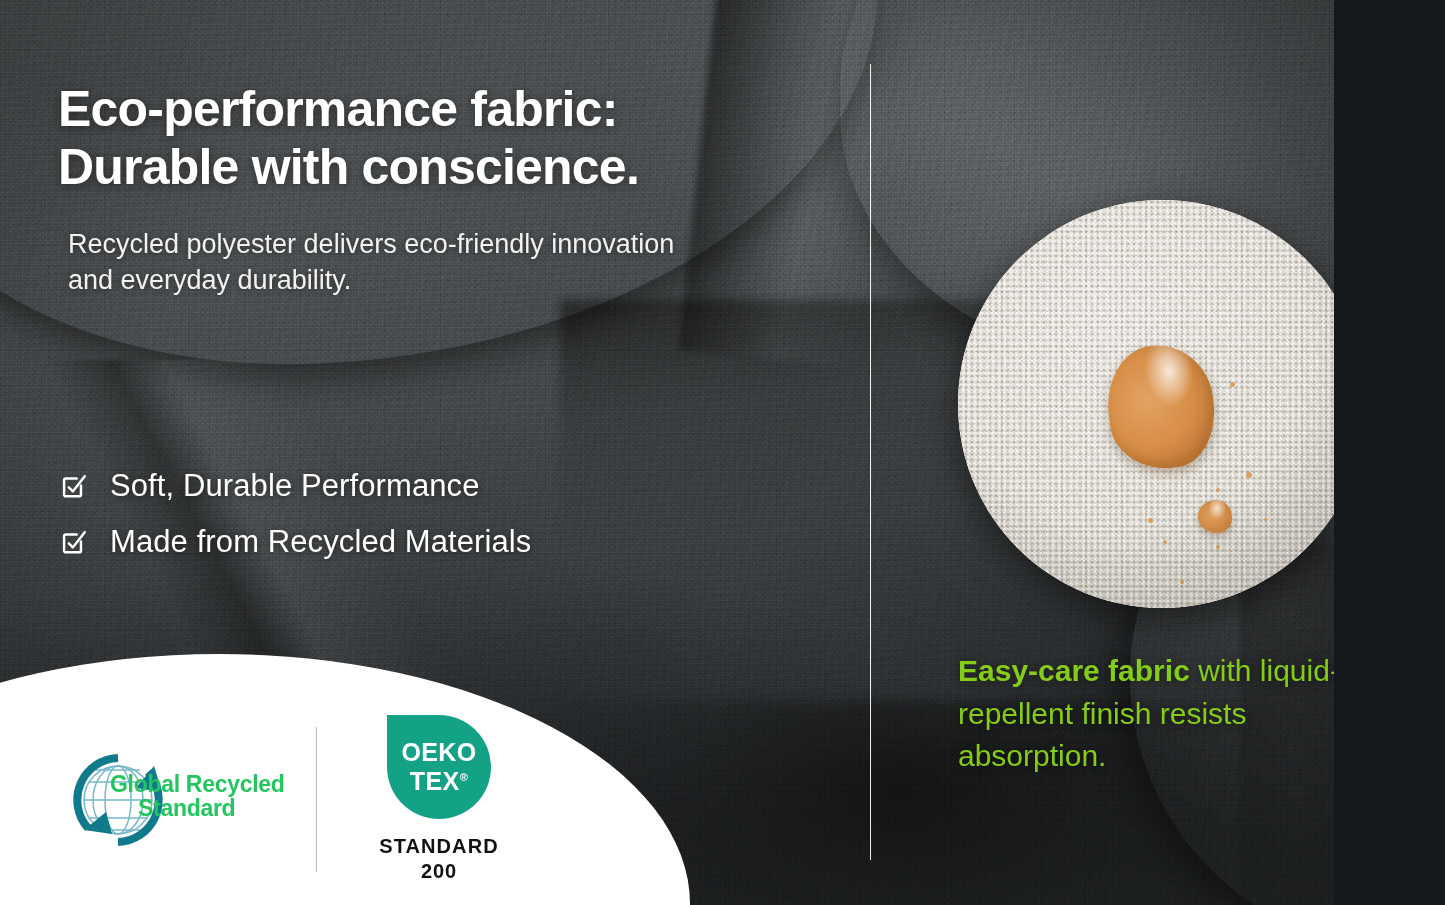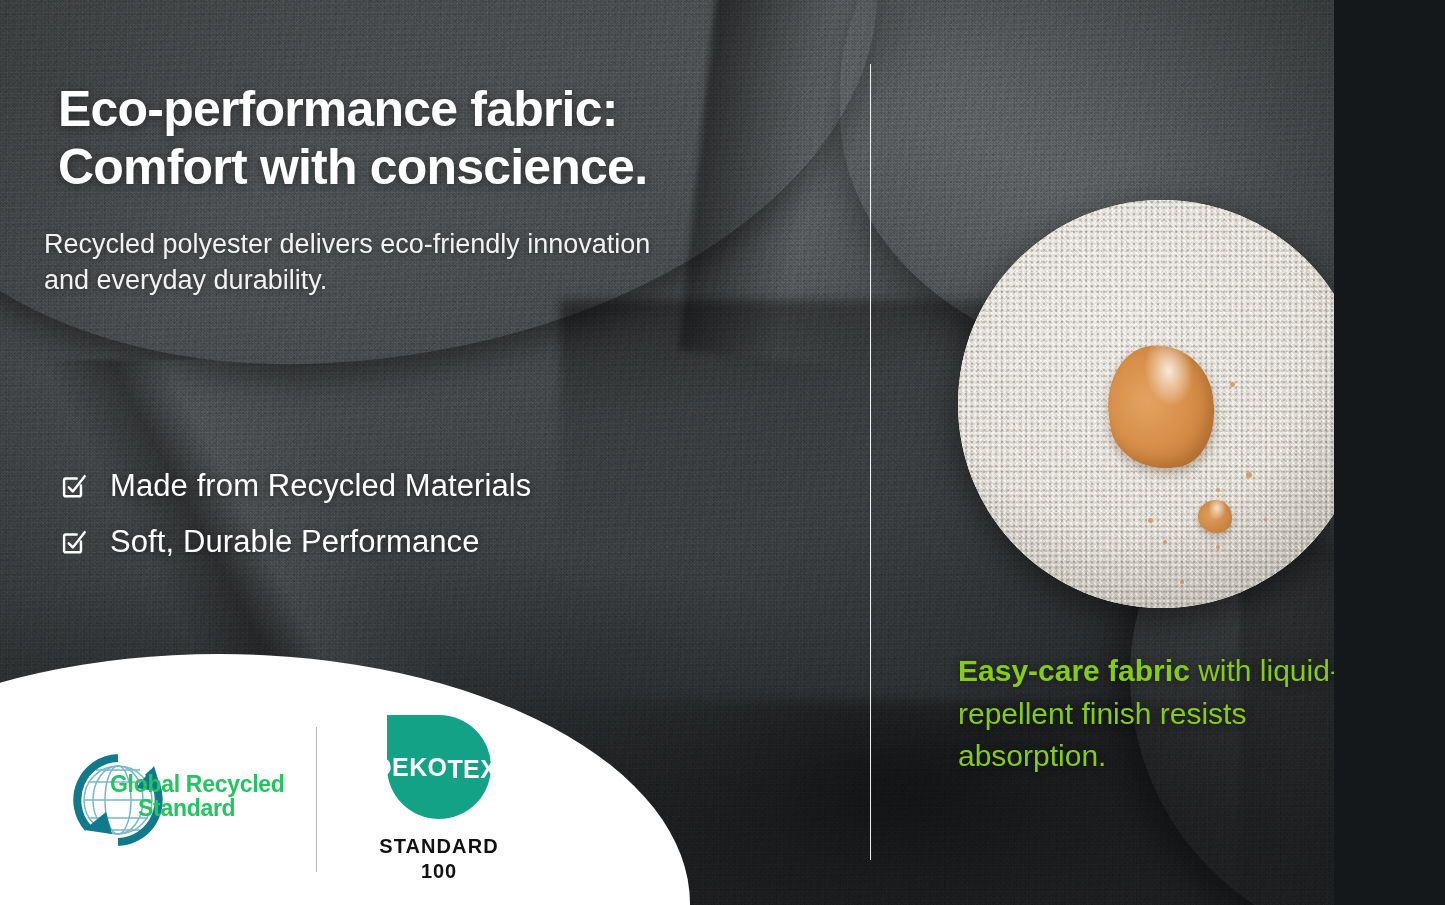--- a/index.html
+++ b/index.html
@@ -113,21 +113,21 @@
   .headline {
     position: absolute; left: 58px; top: 80px;
     width: 780px;
     color: #ffffff;
     font-size: 50px; font-weight: bold;
     line-height: 1.16;
     letter-spacing: -0.8px;
     text-shadow: 0 2px 10px rgba(0,0,0,0.45);
   }
   .subhead {
-    position: absolute; left: 44px; top: 226px;
+    position: absolute; left: 68px; top: 226px;
     width: 640px;
     color: #f2f2f2;
     font-size: 27px; font-weight: normal;
     line-height: 1.34;
     text-shadow: 0 1px 7px rgba(0,0,0,0.45);
   }
 
   
   .benefits {
     position: absolute; left: 58px; top: 458px;
@@ -252,21 +252,21 @@
     margin: 0 38px 0 22px;
   }
 
   
   .oeko { width: 168px; text-align: center; }
   .oeko-mark {
     width: 104px; height: 104px;
     margin: 0 auto;
     background: #14a287;
     border-radius: 0 52px 52px 52px;
-    display: flex; flex-direction: row;
+    display: flex; flex-direction: column;
     align-items: center; justify-content: center;
     color: #ffffff;
     line-height: 1.0;
   }
   .oeko-l1 { font-size: 25px; font-weight: bold; letter-spacing: 0.4px; }
   .oeko-l2 { font-size: 25px; font-weight: bold; letter-spacing: 0.4px; margin-top: 4px; }
   .oeko-l2 sup { font-size: 11px; vertical-align: super; }
   .oeko-std {
     margin-top: 15px;
     color: #111111;
@@ -293,41 +293,41 @@
     <div class="seam seam-g"></div>
     <div class="bg-weave"></div>
     <div class="bg-nub"></div>
     <div class="vignette"></div>
   </div>
 
   <div class="divider"></div>
 
   <div class="headline">
     <span>Eco-performance fabric:</span><br>
-    <span>Comfort with conscience.</span>
+    <span>Durable with conscience.</span>
   </div>
 
   <div class="subhead">Recycled polyester delivers eco-friendly innovation and everyday durability.</div>
 
   <div class="benefits">
+
+    <div class="benefit-row">
+      <svg class="check-ico" viewBox="0 0 32 32">
+        <path d="M24.5 15.5 L24.5 25 Q24.5 27 22.5 27 L8.5 27 Q6.5 27 6.5 25 L6.5 10 Q6.5 8 8.5 8 L20 8" fill="none" stroke="#ffffff" stroke-width="2.6" stroke-linecap="round" stroke-linejoin="round"></path>
+        <path d="M11.5 17.5 L15.8 21.8 L28.5 5.5" fill="none" stroke="#ffffff" stroke-width="2.6" stroke-linecap="round" stroke-linejoin="round"></path>
+      </svg>
+      <span class="benefit-label">Soft, Durable Performance</span>
+    </div>
 
     <div class="benefit-row">
       <svg class="check-ico" viewBox="0 0 32 32">
         <path d="M24.5 15.5 L24.5 25 Q24.5 27 22.5 27 L8.5 27 Q6.5 27 6.5 25 L6.5 10 Q6.5 8 8.5 8 L20 8" fill="none" stroke="#ffffff" stroke-width="2.6" stroke-linecap="round" stroke-linejoin="round"></path>
         <path d="M11.5 17.5 L15.8 21.8 L28.5 5.5" fill="none" stroke="#ffffff" stroke-width="2.6" stroke-linecap="round" stroke-linejoin="round"></path>
       </svg>
       <span class="benefit-label">Made from Recycled Materials</span>
-    </div>
-
-    <div class="benefit-row">
-      <svg class="check-ico" viewBox="0 0 32 32">
-        <path d="M24.5 15.5 L24.5 25 Q24.5 27 22.5 27 L8.5 27 Q6.5 27 6.5 25 L6.5 10 Q6.5 8 8.5 8 L20 8" fill="none" stroke="#ffffff" stroke-width="2.6" stroke-linecap="round" stroke-linejoin="round"></path>
-        <path d="M11.5 17.5 L15.8 21.8 L28.5 5.5" fill="none" stroke="#ffffff" stroke-width="2.6" stroke-linecap="round" stroke-linejoin="round"></path>
-      </svg>
-      <span class="benefit-label">Soft, Durable Performance</span>
     </div>
 
 
   </div>
 
   <div class="inset">
     <div class="inset-base"></div>
     <div class="inset-weave"></div>
     <div class="inset-weave2"></div>
     <div class="drop-main"></div>
@@ -380,19 +380,19 @@
 
     <div class="badge-sep"></div>
 
     <div class="oeko">
       <div class="oeko-mark">
         <div class="oeko-l1">OEKO</div>
         <div class="oeko-l2"><span>TEX</span><sup>®</sup></div>
       </div>
       <div class="oeko-std">
         <span>STANDARD</span>
-        <div class="oeko-num">100</div>
+        <div class="oeko-num">200</div>
       </div>
     </div>
 
   </div>
 
 </div>
 
 </body></html>

